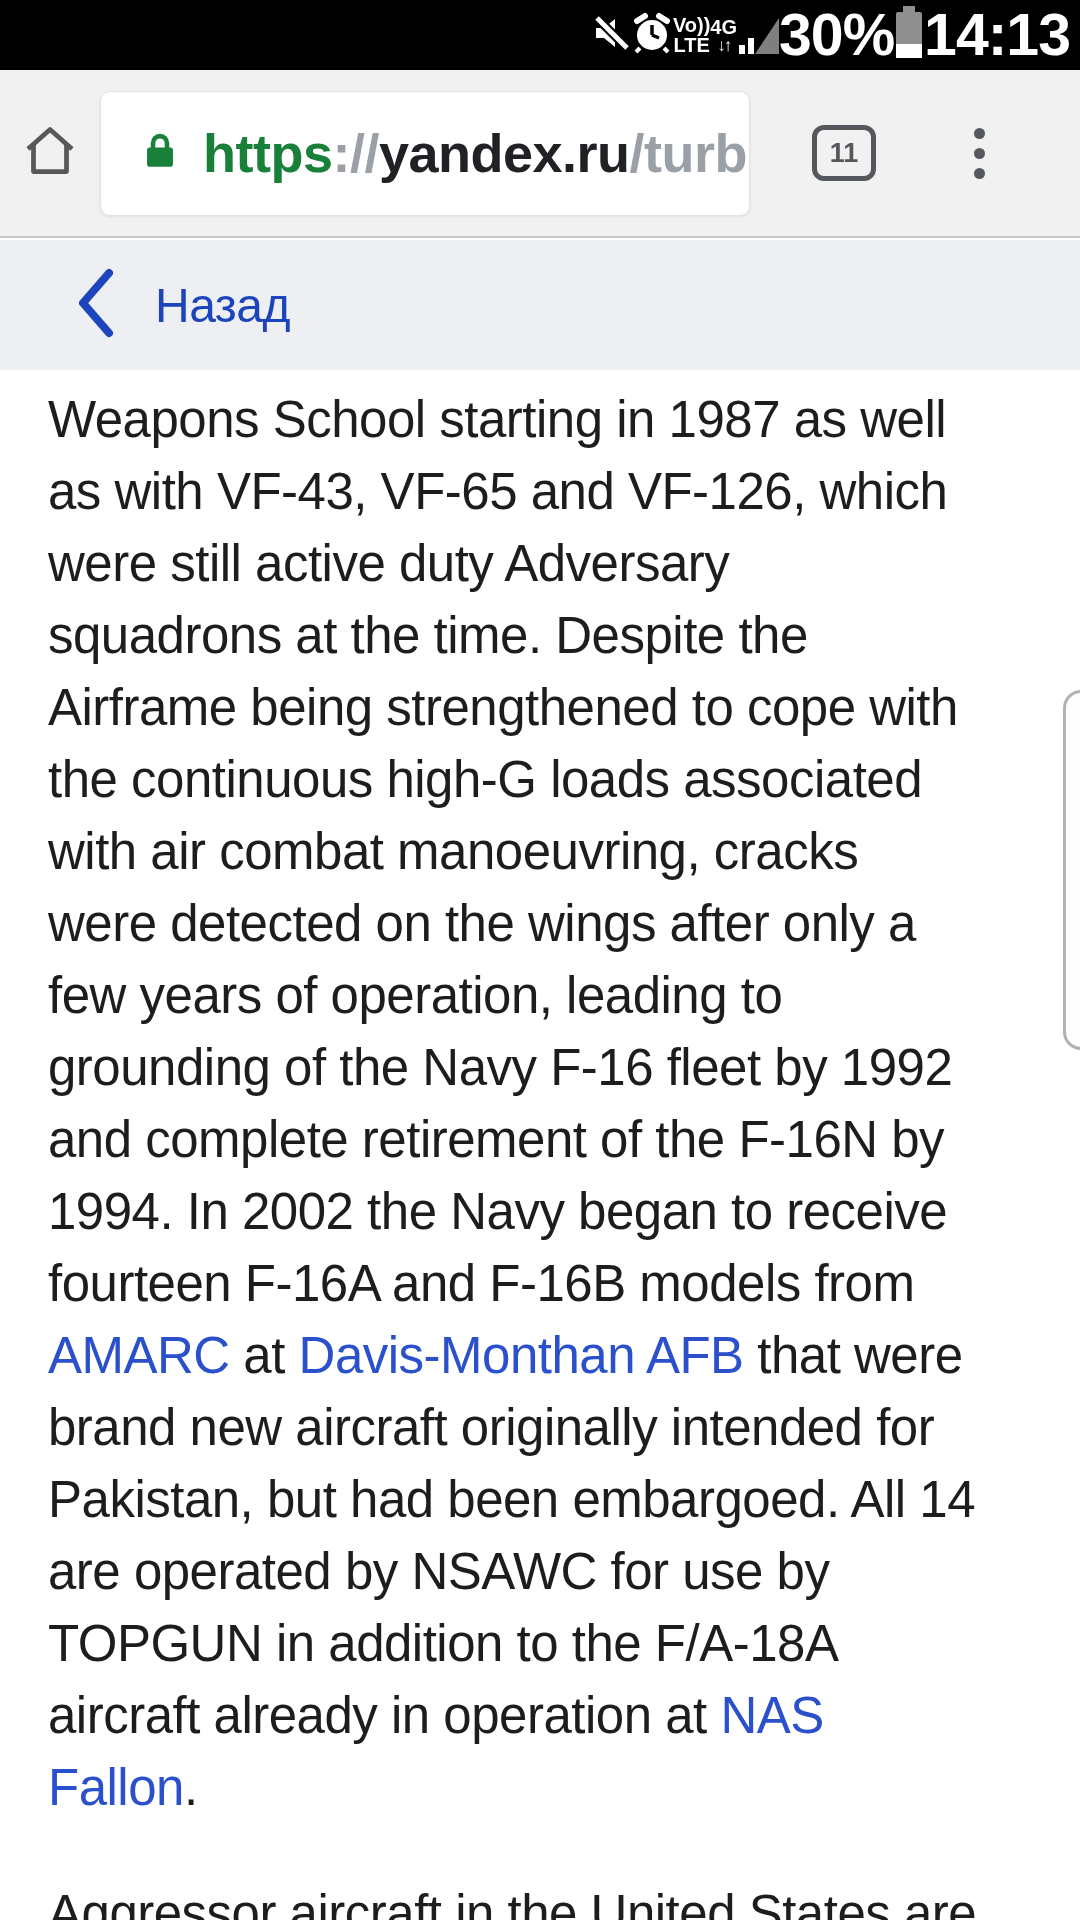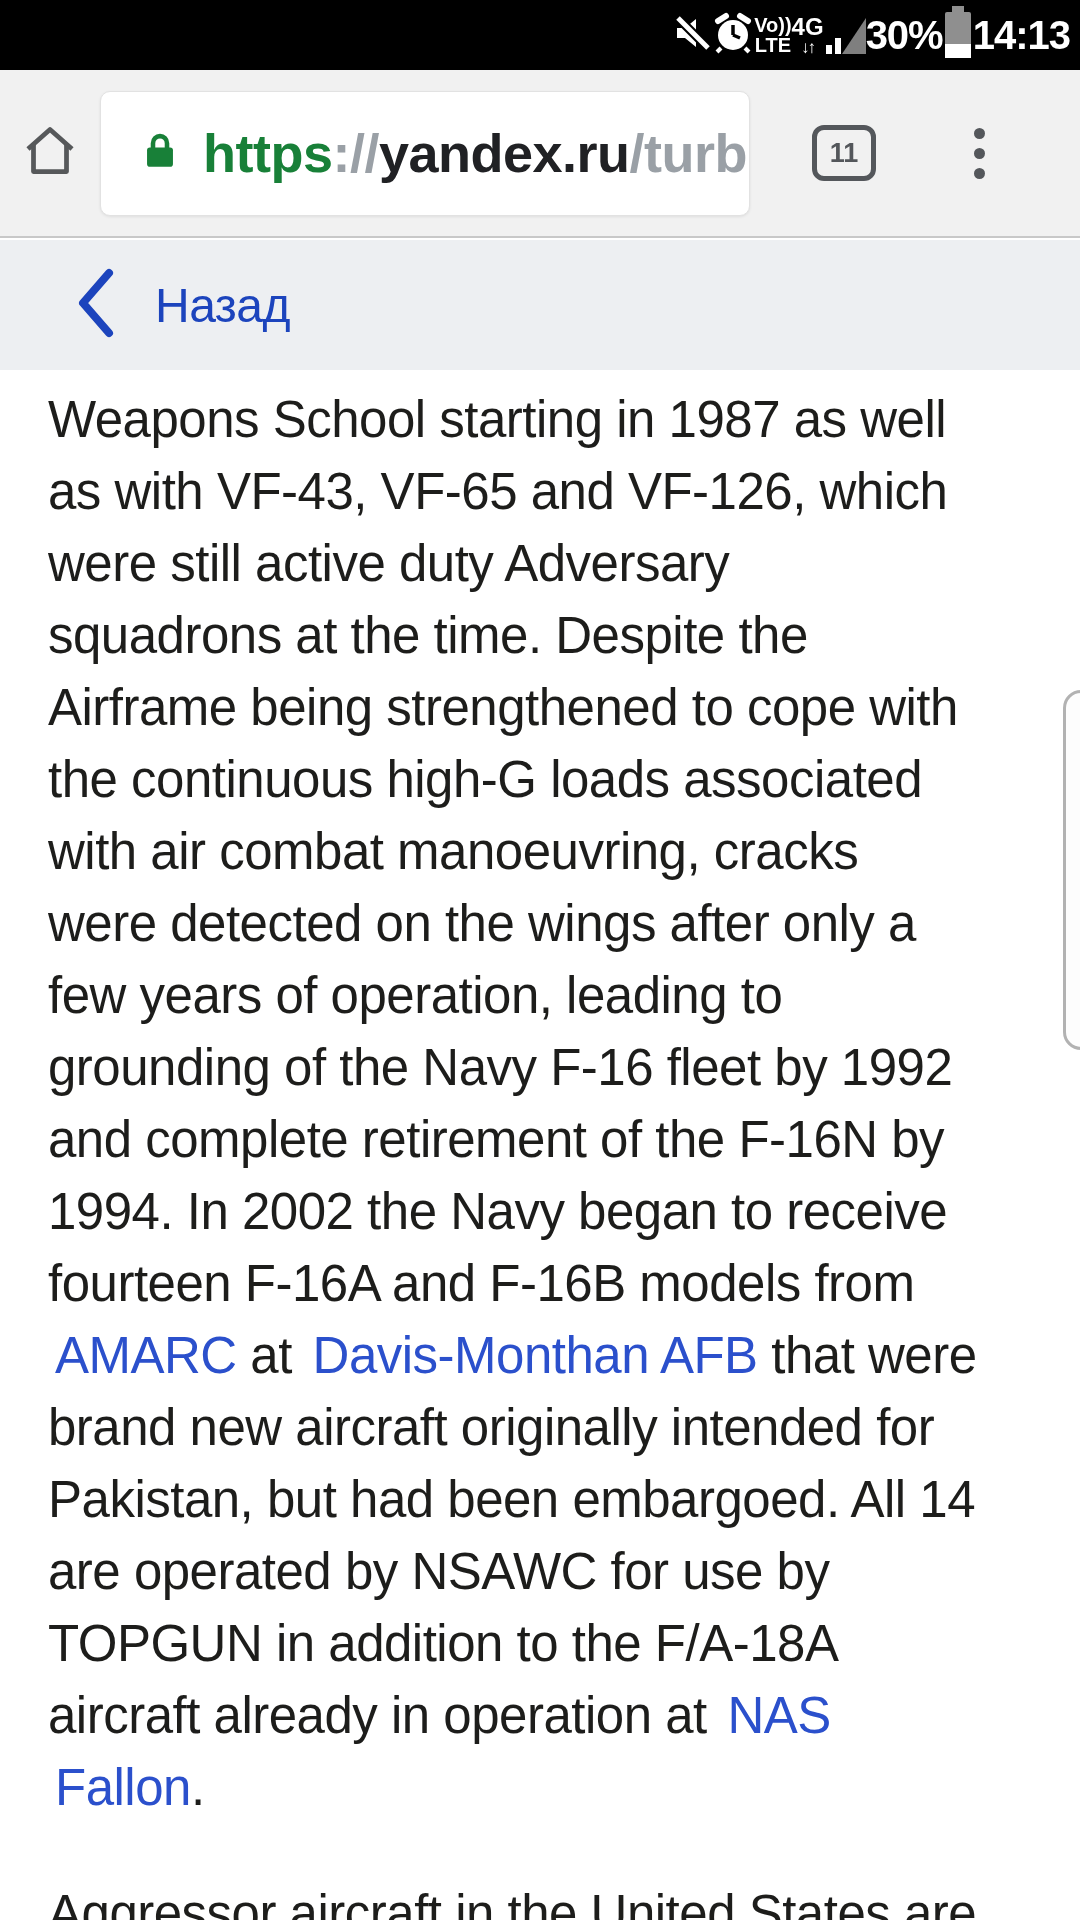--- a/index.html
+++ b/index.html
@@ -6,23 +6,23 @@
   html,body { width:1080px; height:1920px; overflow:hidden; background:#fff;
               font-family:"Liberation Sans", sans-serif; }
 
   
   .status-bar { position:absolute; left:0; top:0; width:1080px; height:70px;
                 background:#000; color:#fff; display:flex; align-items:center;
                 justify-content:flex-end; gap:0; padding-right:10px; }
   .status-bar .stack { display:flex; flex-direction:column; align-items:center;
                        font-weight:bold; line-height:1; }
   .volte { font-size:20px; letter-spacing:0; }
-  .net4g-label { font-size:24px; }
+  .net4g-label { font-size:20px; }
   .net4g-arrows { font-size:17px; letter-spacing:-2px; }
-  .status-text { font-size:40px; font-weight:bold; letter-spacing:-1px; }
+  .status-text { font-size:59px; font-weight:bold; letter-spacing:-1px; }
 
   
   .chrome { position:absolute; left:0; top:70px; width:1080px; height:168px;
             background:#f1f1f1; border-bottom:2px solid #c8c8c8;
             display:flex; align-items:center; }
   .home-btn { width:100px; height:100%; display:flex; align-items:center; justify-content:center; }
   .url-pill { width:650px; height:125px; background:#fff; border-radius:10px;
               border:1px solid #e2e2e2; box-shadow:0 1px 3px rgba(0,0,0,0.08);
               display:flex; align-items:center; padding-left:38px; }
   .url-text { font-size:54px; font-weight:bold; letter-spacing:-0.5px; margin-left:22px; white-space:nowrap; }
@@ -43,21 +43,21 @@
   .back-label { margin-left:34px; color:#1c44bd; font-size:48px; font-weight:500;
                 letter-spacing:-0.5px; }
 
   
   .content { position:absolute; left:0; top:370px; width:1020px; height:1550px;
              background:#fff; padding:14px 7px 0 48px; }
   .para { margin:0; }
   .para + .para { margin-top:54px; }
   .tline { height:72px; line-height:72px; white-space:nowrap; font-size:51px;
            letter-spacing:-0.5px; color:#1d1d1b; }
-  .tline .lnk { color:#2b50cc;margin-left:7px; }
+  .tline .lnk { color:#2b50cc; }
 
   
   .scroll-thumb { position:absolute; left:1063px; top:690px; width:36px; height:360px;
                   border:3px solid #b2b2b2; border-radius:18px; background:#fdfdfd; }
 </style>
 </head>
 <body>
 
 <div class="status-bar">
   <span>

